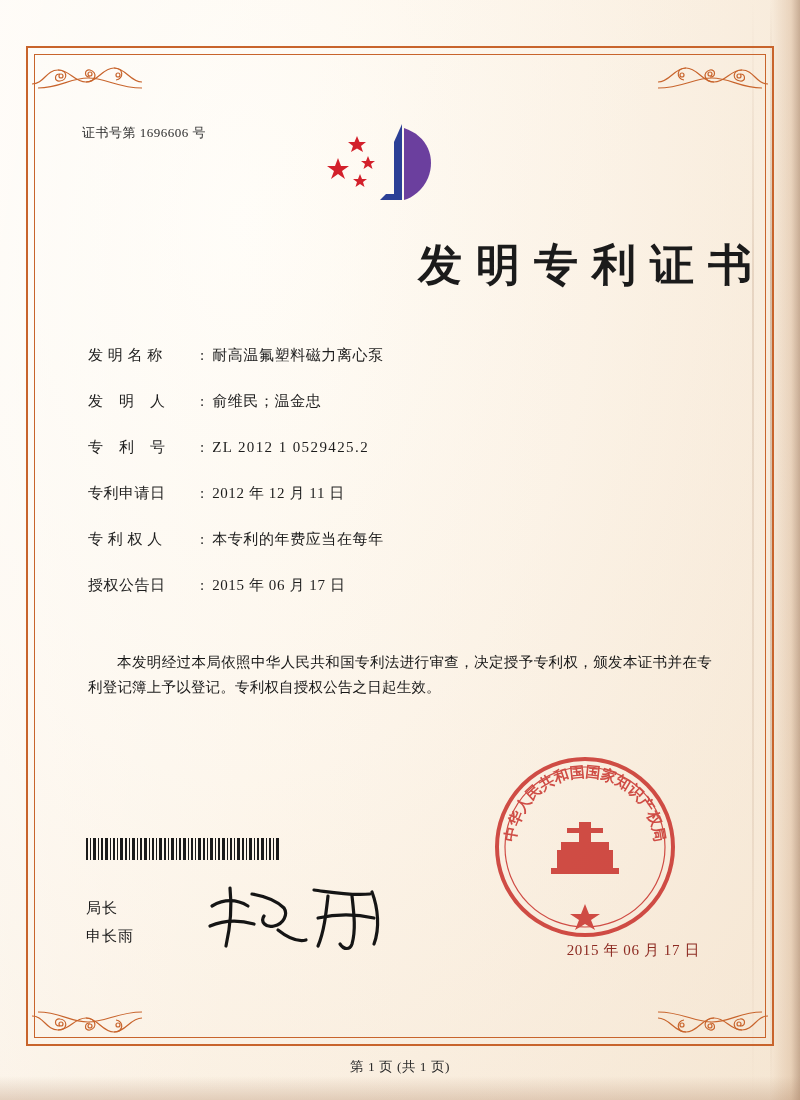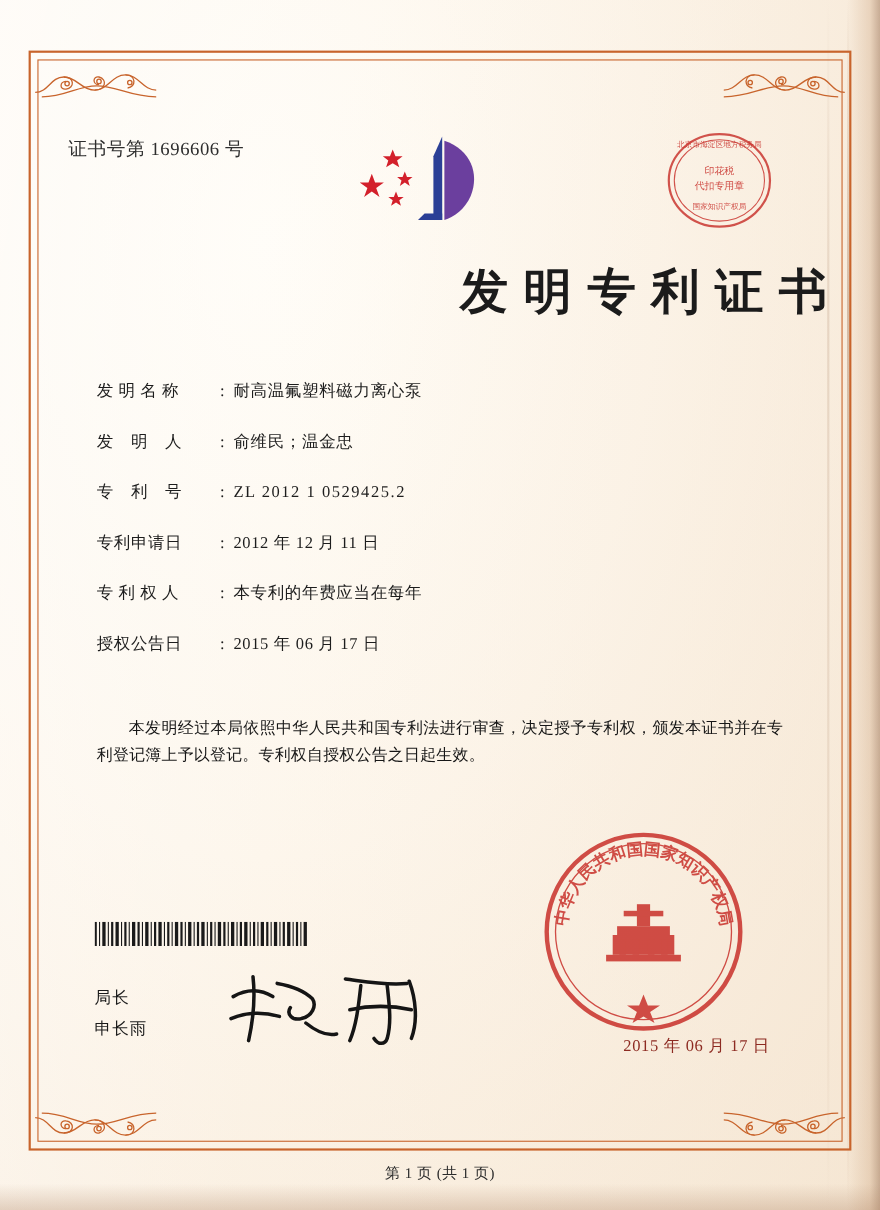--- a/index.html
+++ b/index.html
@@ -82,22 +82,22 @@
 
   
   .content {
     position: absolute;
     left: 34px; top: 54px;
     width: 732px; height: 984px;
   }
 
   .cert-no {
     position: absolute;
-    left: 28px; top: 70px;
-    font-size: 17px;
+    left: 48px; top: 70px;
+    font-size: 13px;
     color: #2d2d2d;
     letter-spacing: 0.5px;
     white-space: nowrap;
   }
 
   
   .logo {
     position: absolute;
     left: 290px; top: 58px;
     width: 130px; height: 100px;
@@ -304,34 +304,20 @@
           <polygon points="33,24 35.5,30 42,30 37,34 39,40 33,36.5 27,40 29,34 24,30 30.5,30"></polygon>
           <polygon points="44,44 46,49 51,49 47,52 48.5,57 44,54 39.5,57 41,52 37,49 42,49"></polygon>
           <polygon points="36,62 38,67 43,67 39,70 40.5,75 36,72 31.5,75 33,70 29,67 34,67"></polygon>
         </g>
         <path d="M78 12 L78 88 L70 88 L70 30 Z" fill="#2b3f96"></path>
         <path d="M80 16 C 104 24, 112 46, 104 66 C 99 78, 88 86, 80 88 Z" fill="#6b3f9e"></path>
         <path d="M56 88 L78 88 L78 82 L62 82 Z" fill="#2b3f96"></path>
       </svg>
     </div>
 
-    <div class="stamp-tax">
-      <svg viewBox="0 0 108 108">
-        <g opacity="0.82" fill="none" stroke="#c8302a" stroke-width="2">
-          <ellipse cx="54" cy="54" rx="46" ry="42"></ellipse>
-          <ellipse cx="54" cy="54" rx="41" ry="37" stroke-width="1"></ellipse>
-        </g>
-        <g fill="#c8302a" opacity="0.85" font-family="DejaVu Sans, sans-serif" font-size="7">
-          <text x="54" y="24" text-anchor="middle">北京市海淀区地方税务局</text>
-          <text x="54" y="48" text-anchor="middle" font-size="9">印花税</text>
-          <text x="54" y="62" text-anchor="middle" font-size="9">代扣专用章</text>
-          <text x="54" y="80" text-anchor="middle" font-size="7">国家知识产权局</text>
-        </g>
-      </svg>
-    </div>
 
     <div class="main-title">发明专利证书</div>
 
     <div class="fields">
       <div class="field-row">
         <span class="field-label">发 明 名 称</span>
         <span class="field-colon">:</span>
         <span class="field-value">耐高温氟塑料磁力离心泵</span>
       </div>
       <div class="field-row">

